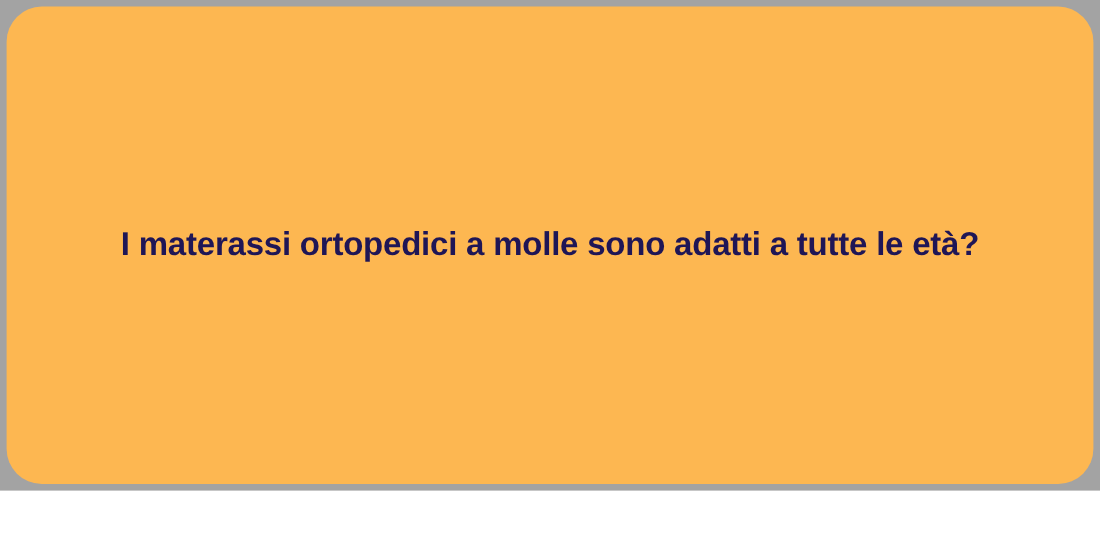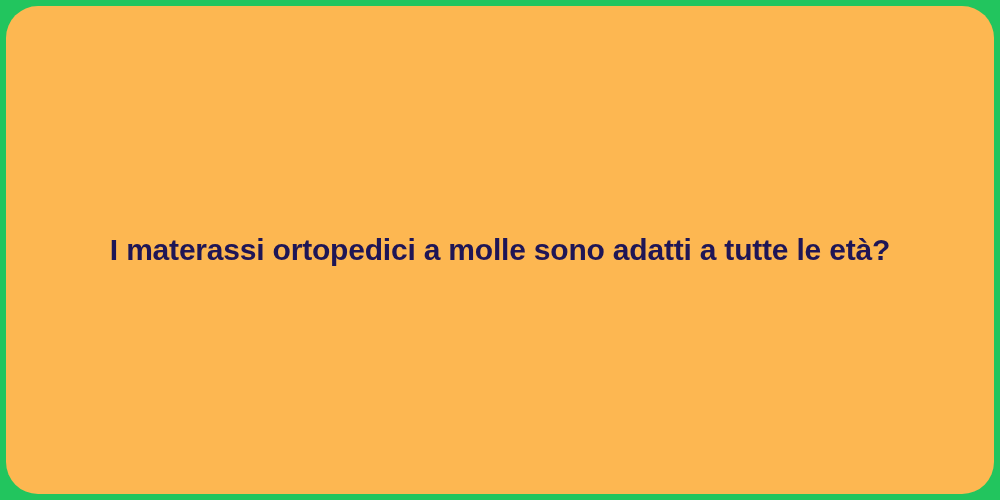--- a/index.html
+++ b/index.html
@@ -12,22 +12,22 @@
     height: 500px;
     overflow: hidden;
     font-family: "Liberation Sans", sans-serif;
   }
 
   
   .card-frame {
     position: relative;
     box-sizing: border-box;
     width: 1000px;
-    height: 500px;
-    background: #22c55e;
+    height: 446px;
+    background: #a3a3a3;
     padding: 6px;
   }
 
   
   .card-panel {
     position: relative;
     box-sizing: border-box;
     width: 100%;
     height: 100%;
     background: #FDB751;

